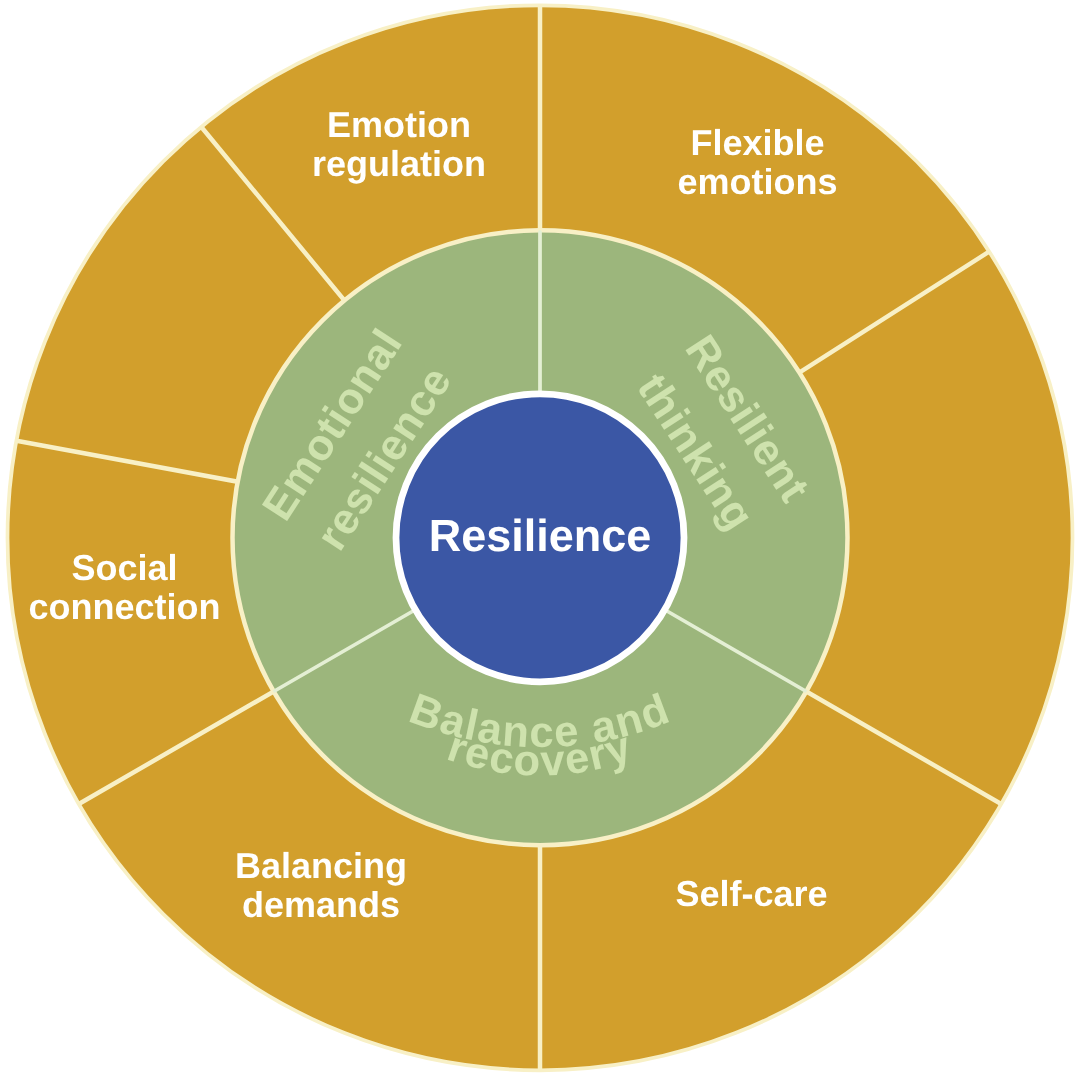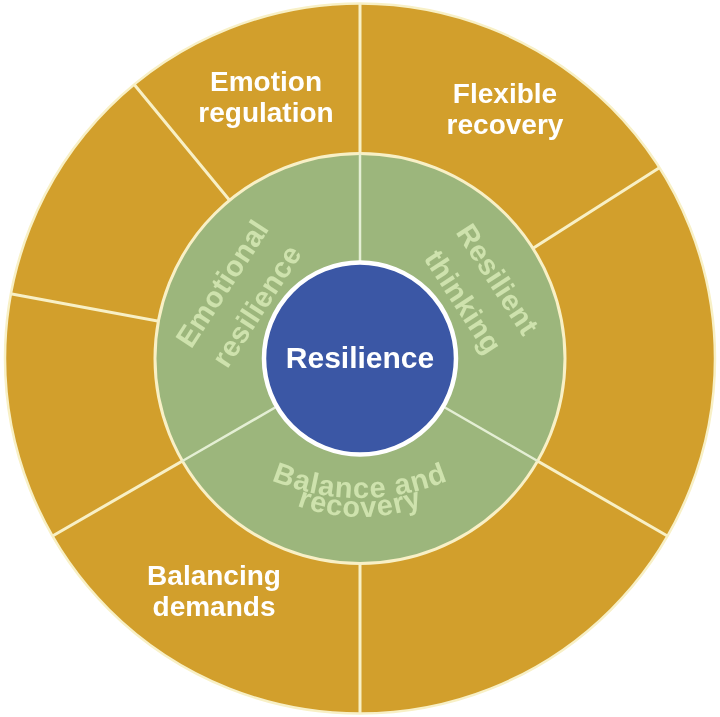--- a/index.html
+++ b/index.html
@@ -28,21 +28,21 @@
   }
 
   .lbl {
     position: absolute;
     transform: translate(-50%, -50%) rotate(var(--rot, 0deg));
     white-space: pre-line;
     text-align: center;
     font-weight: bold;
     pointer-events: none;
   }
-  .outer-lbl { color: var(--outer-label-text, #ffffff); font-size: 28px; line-height: 1.1; }
+  .outer-lbl { color: var(--outer-label-text, #ffffff); font-size: 24px; line-height: 1.1; }
   .green-lbl { color: var(--inner-label-text, #cee2ad); font-size: 29px; line-height: 1.42; letter-spacing: 0.5px; }
   .hub-lbl   { color: var(--outer-label-text, #ffffff); font-size: 30px; }
 </style>
 </head>
 <body>
 
 <div class="stage">
 
   <svg viewBox="0 0 720 717" aria-hidden="true">
 
@@ -74,23 +74,26 @@
       <textPath href="#arc-balance" startOffset="50%" text-anchor="middle">Balance and</textPath>
     </text>
     <text class="curve-text">
       <textPath href="#arc-recovery" startOffset="50%" text-anchor="middle">recovery</textPath>
     </text>
   </svg>
 
   <div class="lbl outer-lbl" style="left:266px; top:98px">Emotion
 regulation</div>
   <div class="lbl outer-lbl" style="left:505px; top:110px">Flexible
-recovery</div>
+emotions</div>
+  <div class="lbl outer-lbl" style="left:501px; top:597px">Self-care</div>
   <div class="lbl outer-lbl" style="left:214px; top:592px">Balancing
 demands</div>
+  <div class="lbl outer-lbl" style="left:83px; top:393px">Social
+connection</div>
 
   <div class="lbl green-lbl" style="left:240px; top:295px; --rot:-57deg">Emotional
 resilience</div>
   <div class="lbl green-lbl" style="left:480px; top:291px; --rot:57deg">Resilient
 thinking</div>
 
   <div class="lbl hub-lbl" style="left:360px; top:358px">Resilience</div>
 
 </div>
 

